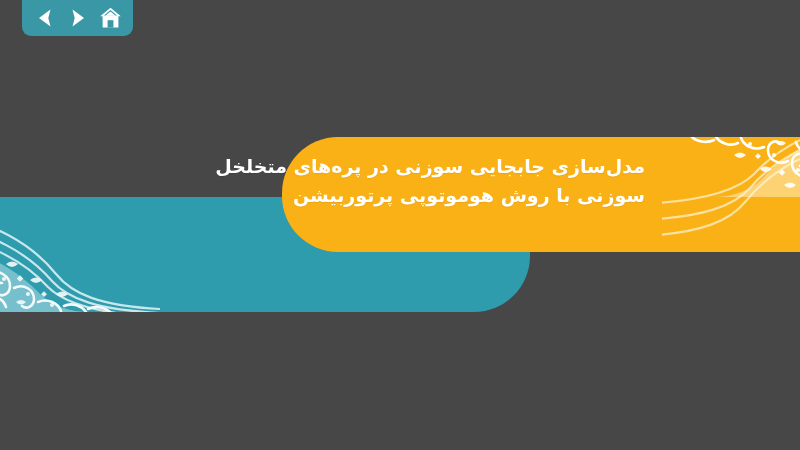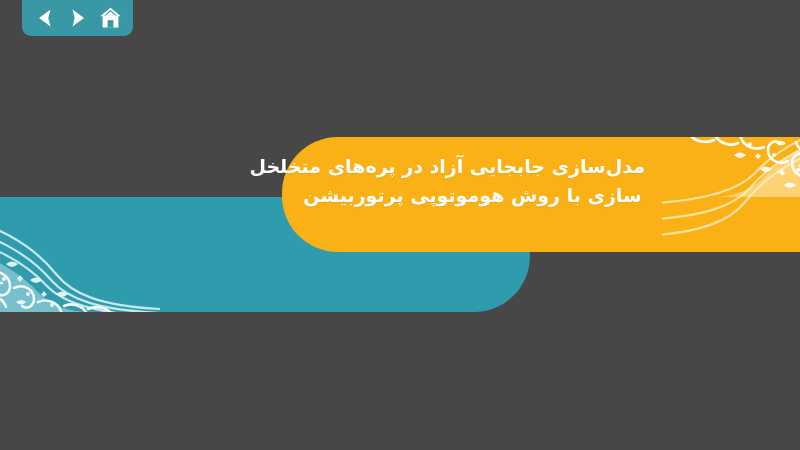--- a/index.html
+++ b/index.html
@@ -218,17 +218,17 @@
         <path d="M98 32 q6 -5 12 0 q-6 6 -12 0"></path>
         <path d="M72 18 q6 -5 12 0 q-6 6 -12 0"></path>
         <path d="M114 6 q5 -4 10 0 q-5 5 -10 0"></path>
         <path d="M150 62 q5 -4 10 0 q-5 5 -10 0"></path>
         <path d="M158 88 q5 -4 10 0 q-5 5 -10 0"></path>
       </g>
     </svg>
   </div>
 
   <div id="title-block">
-    <span class="tline">مدل‌سازی جابجایی آزاد در پره‌های متخلخل</span>
-    <span class="tline">سازی با روش هوموتوپی پرتوربیشن</span>
+    <span class="tline">مدل‌سازی جابجایی سوزنی در پره‌های متخلخل</span>
+    <span class="tline">سوزنی با روش هوموتوپی پرتوربیشن</span>
   </div>
 
 </div>
 
 </body></html>

